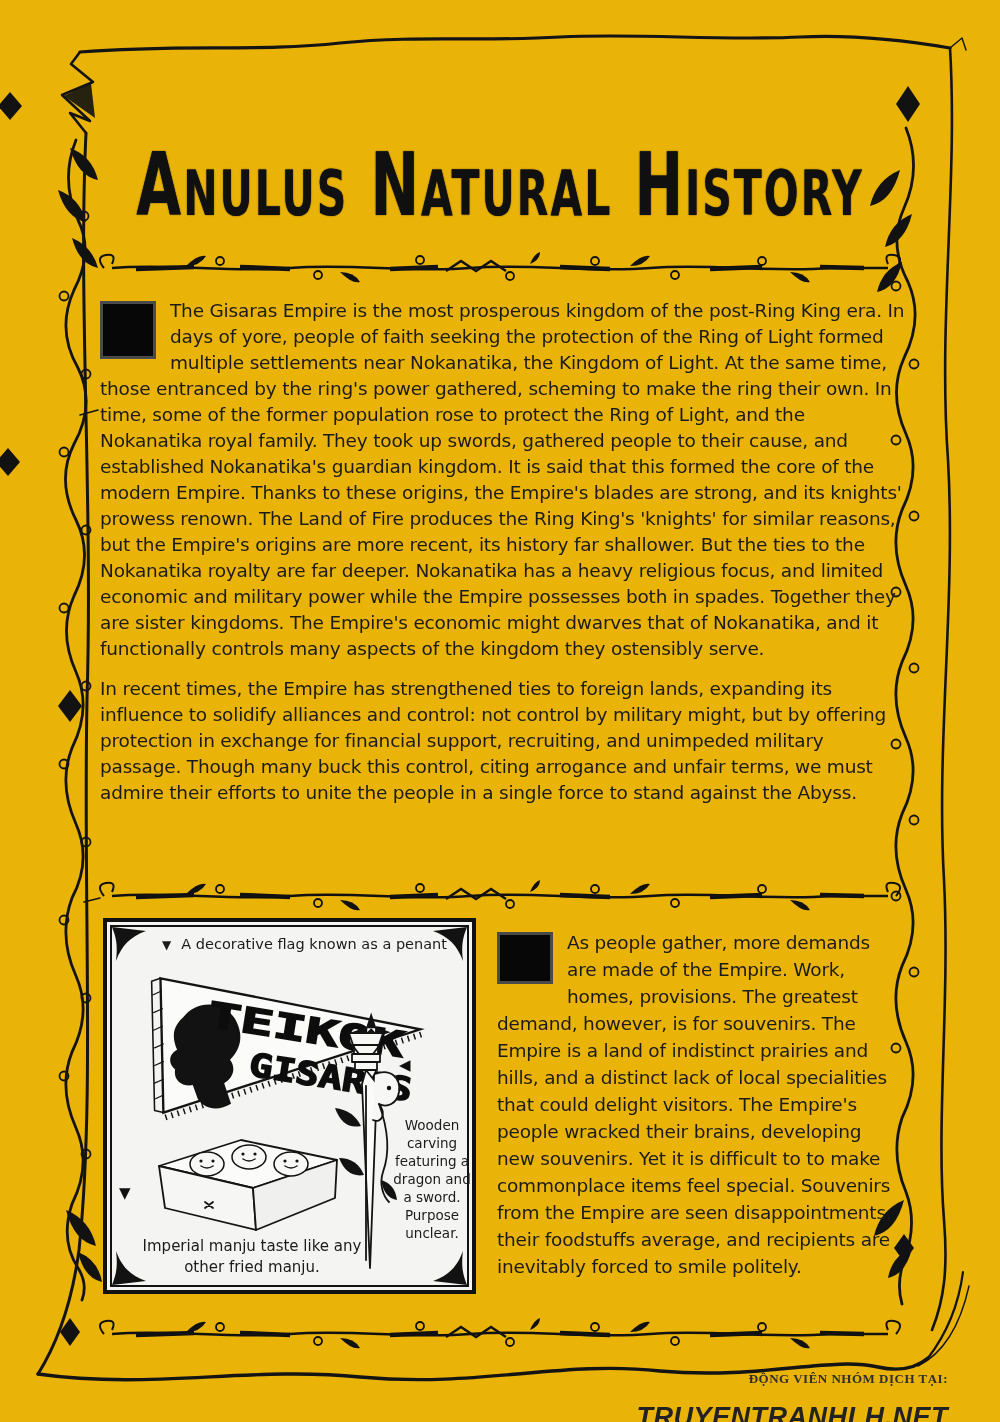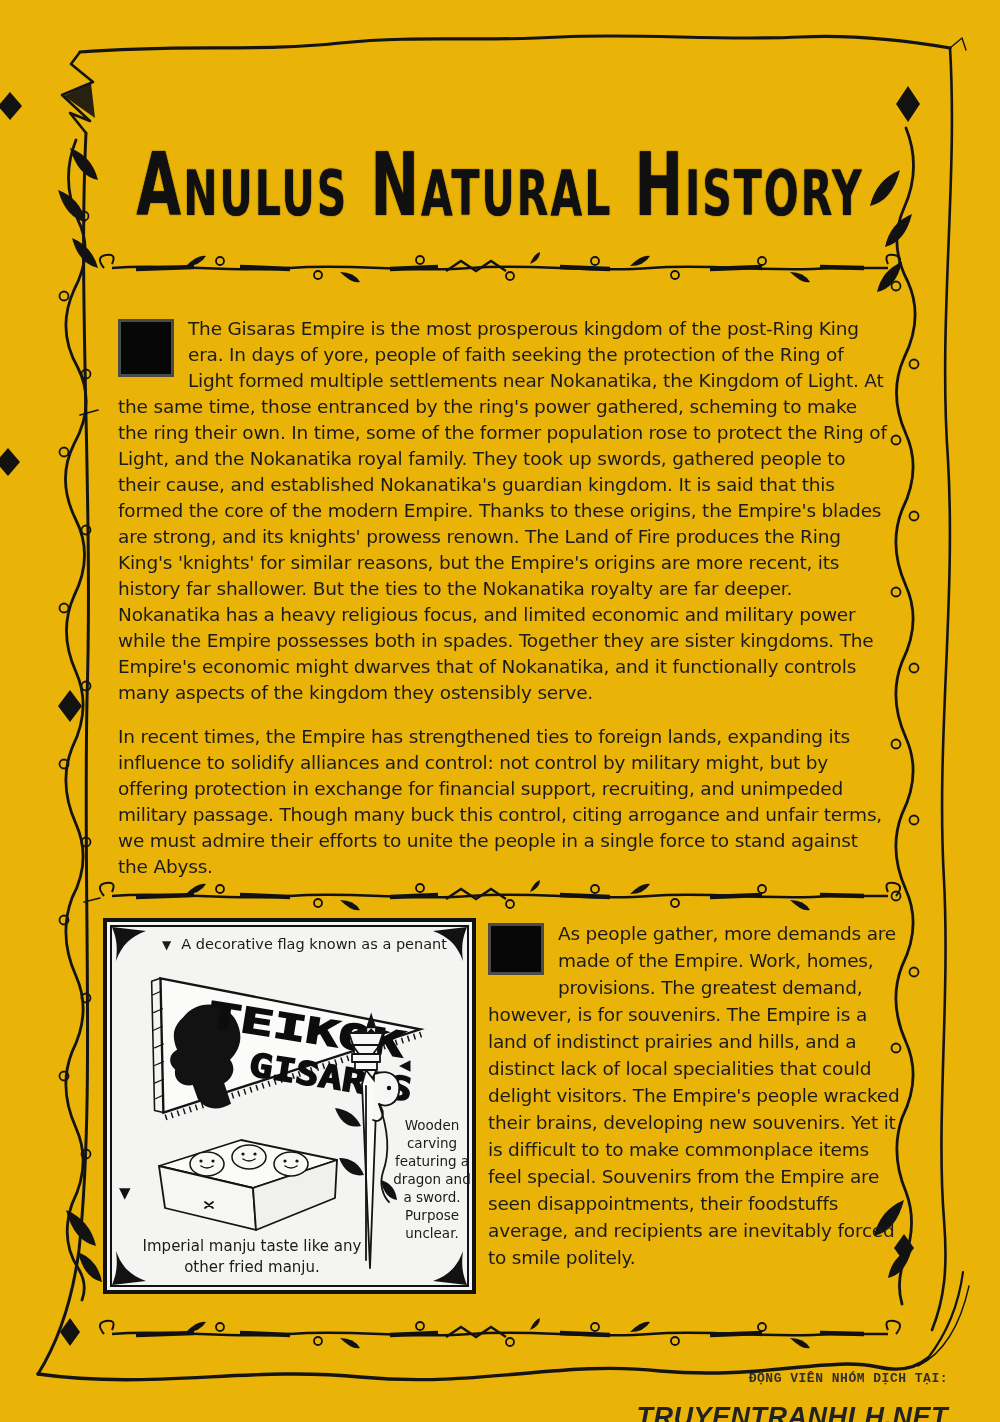--- a/index.html
+++ b/index.html
@@ -16,21 +16,21 @@
          color:#101010;transform:scaleY(1.5);transform-origin:top center;
          text-shadow:0 0 1px #101010;}
 
   .divider{position:absolute;left:90px;width:820px;height:36px}
   .divider svg{width:100%;height:100%}
   #divider-1{top:250px}
   #divider-2{top:878px}
   #divider-3{top:1316px}
 
   .main-text{position:absolute;top:298px;left:100px;width:806px}
-  .main-text p{margin:18px;font-size:18.5px;line-height:26px;letter-spacing:-0.2px}
+  .main-text p{margin:0;font-size:18.5px;line-height:26px;letter-spacing:-0.2px}
   .main-text p + p{margin-top:14px}
   .dropcap{float:left;width:50px;height:52px;background:#070707;border:3px solid #4a4a4a;
            margin:3px 14px 3px 0}
 
   .illo-box{position:absolute;top:918px;left:103px;width:373px;height:376px;
             border:4px solid #121212;background:#f4f4f2;box-sizing:border-box}
   .illo-inner{position:absolute;inset:3px;border:2px solid #121212}
   .corner{position:absolute;width:38px;height:38px}
   .corner svg{width:100%;height:100%}
   .corner.tl{top:4px;left:4px}
@@ -46,26 +46,26 @@
   .manju{position:absolute;top:200px;left:34px;width:210px;height:120px}
   .marker{position:absolute;font-size:15px;color:#101010}
   .marker-manju{top:262px;left:12px}
   .marker-carving{top:134px;left:292px}
   .carving-caption{position:absolute;top:194px;left:284px;width:82px;text-align:center;
                    font-size:13.5px;line-height:18px;font-weight:500}
   .manju-caption{position:absolute;top:314px;left:20px;width:250px;text-align:center;
                  font-size:15px;line-height:21px;font-weight:500}
 
   .col-right{position:absolute;top:920px;left:488px;width:420px}
-  .col-right p{margin:0;font-size:18.5px;line-height:27px;letter-spacing:-0.2px}
+  .col-right p{margin:9px;font-size:18.5px;line-height:27px;letter-spacing:-0.2px}
   .col-right .dropcap{width:50px;height:46px}
 
   .footer{position:absolute;top:1372px;right:52px;text-align:right;line-height:1.1}
   .footer-line1{font-size:13px;font-weight:bold;letter-spacing:0.5px;color:#2e2e2e;
-                font-family:Liberation Mono, monospace}
+                font-family:Liberation Serif, serif}
   .footer-line2{font-size:27px;font-weight:bold;font-style:italic;letter-spacing:0.5px;
                 color:#222;font-family:"Liberation Sans",sans-serif;margin-top:17px}
 </style>
 </head>
 <body>
 
 <div class="page">
 
   <svg class="border-layer" viewBox="0 0 1000 1422">
 

